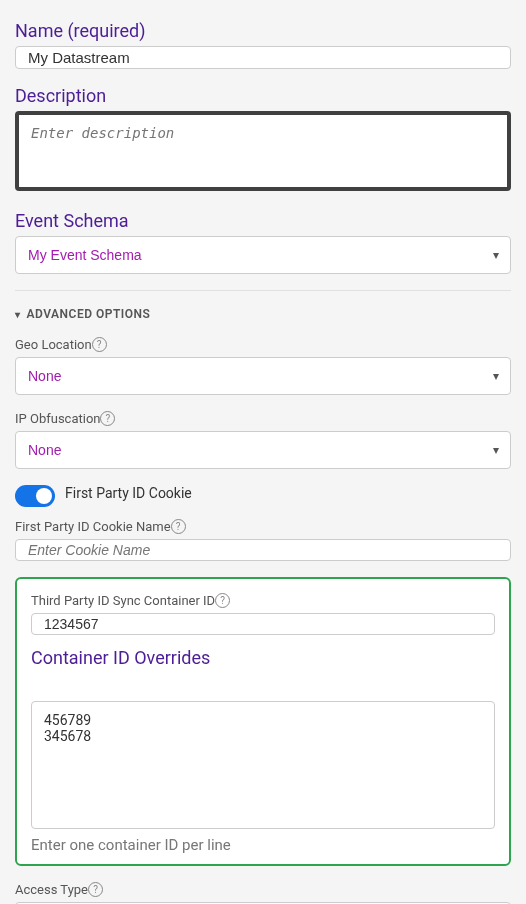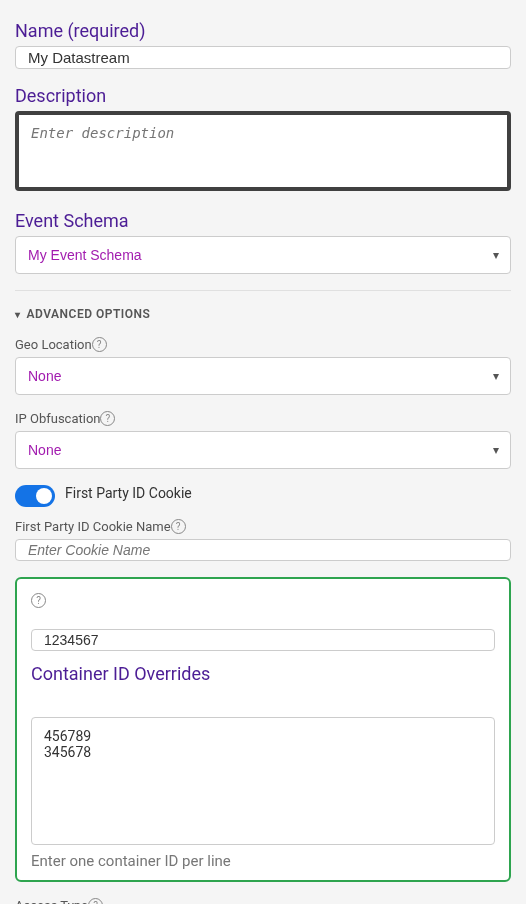--- a/index.html
+++ b/index.html
@@ -278,23 +278,24 @@
   <div class="label-with-help">
     <span>First Party ID Cookie Name</span>
     <span class="help-icon">?</span>
   </div>
   <input class="form-input" type="text" placeholder="Enter Cookie Name" style="font-style: italic; color: rgb(170, 170, 170);">
 </div>
 
 <div class="highlighted-section">
 
   <div class="label-with-help" style="margin-bottom:5px;">
-    <span class="help-icon">?</span>
-  </div>
-  <input class="form-input" type="text" value="1234567" style="margin-bottom: 12px; margin-top: 16px;">
+    <span>Third Party ID Sync Container ID</span>
+    <span class="help-icon">?</span>
+  </div>
+  <input class="form-input" type="text" value="1234567" style="margin-bottom: 12px;">
 
   <div class="form-label" style="margin-bottom:5px;">Container ID Overrides</div>
   <textarea class="container-id-textarea" style="">456789
 345678</textarea>
   <div class="hint-text">Enter one container ID per line</div>
 </div>
 
 <div class="form-group">
   <div class="label-with-help">
     <span>Access Type</span>

